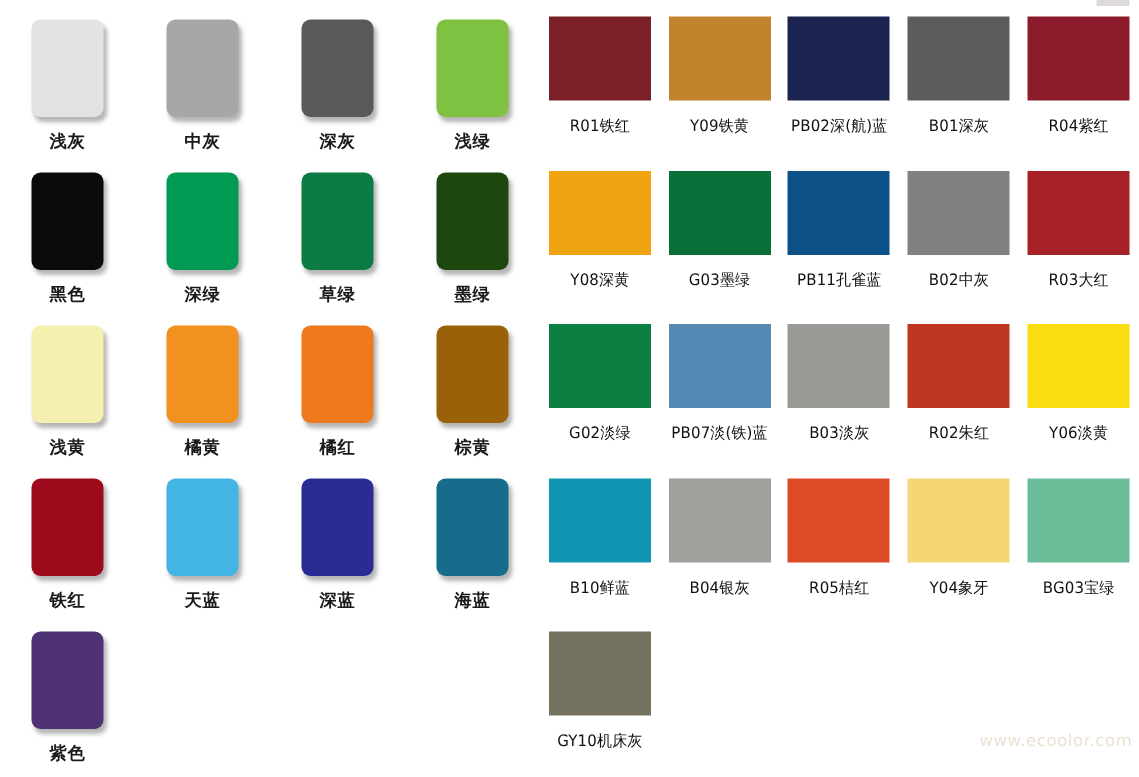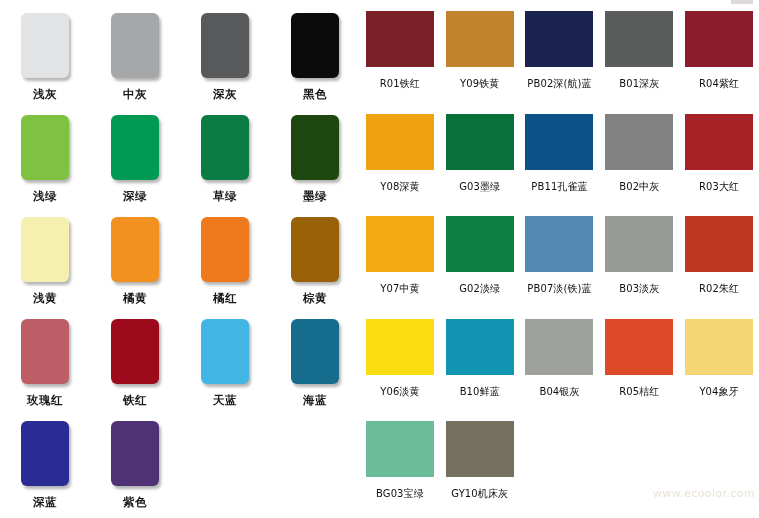--- a/index.html
+++ b/index.html
@@ -135,28 +135,28 @@
         </div>
         <div class="left-cell">
           <div class="left-chip" title="#A6A7A8" style="background: rgb(166, 167, 168);"></div>
           <div class="left-label">中灰</div>
         </div>
         <div class="left-cell">
           <div class="left-chip" title="#58595A" style="background: rgb(88, 89, 90);"></div>
           <div class="left-label">深灰</div>
         </div>
         <div class="left-cell">
+          <div class="left-chip" title="#7FC241" style="background: rgb(127, 194, 65);"></div>
+          <div class="left-label">浅绿</div>
+        </div>
+        <div class="left-cell">
           <div class="left-chip" title="#0B0B0B" style="background: rgb(11, 11, 11);"></div>
           <div class="left-label">黑色</div>
         </div>
         <div class="left-cell">
-          <div class="left-chip" title="#7FC241" style="background: rgb(127, 194, 65);"></div>
-          <div class="left-label">浅绿</div>
-        </div>
-        <div class="left-cell">
           <div class="left-chip" title="#009A52" style="background: rgb(0, 154, 82);"></div>
           <div class="left-label">深绿</div>
         </div>
         <div class="left-cell">
           <div class="left-chip" title="#0C7C45" style="background: rgb(12, 124, 69);"></div>
           <div class="left-label">草绿</div>
         </div>
         <div class="left-cell">
           <div class="left-chip" title="#1E4710" style="background: rgb(30, 71, 16);"></div>
           <div class="left-label">墨绿</div>
@@ -171,38 +171,34 @@
         </div>
         <div class="left-cell">
           <div class="left-chip" title="#EF7A1E" style="background: rgb(239, 122, 30);"></div>
           <div class="left-label">橘红</div>
         </div>
         <div class="left-cell">
           <div class="left-chip" title="#9A6208" style="background: rgb(154, 98, 8);"></div>
           <div class="left-label">棕黄</div>
         </div>
         <div class="left-cell">
-          <div class="left-chip" title="#BD5D66" style="background: rgb(189, 93, 102);"></div>
-          <div class="left-label">玫瑰红</div>
-        </div>
-        <div class="left-cell">
           <div class="left-chip" title="#9C0A1C" style="background: rgb(156, 10, 28);"></div>
           <div class="left-label">铁红</div>
         </div>
         <div class="left-cell">
           <div class="left-chip" title="#42B5E5" style="background: rgb(66, 181, 229);"></div>
           <div class="left-label">天蓝</div>
         </div>
         <div class="left-cell">
+          <div class="left-chip" title="#2B2B96" style="background: rgb(43, 43, 150);"></div>
+          <div class="left-label">深蓝</div>
+        </div>
+        <div class="left-cell">
           <div class="left-chip" title="#166C8D" style="background: rgb(22, 108, 141);"></div>
           <div class="left-label">海蓝</div>
-        </div>
-        <div class="left-cell">
-          <div class="left-chip" title="#2B2B96" style="background: rgb(43, 43, 150);"></div>
-          <div class="left-label">深蓝</div>
         </div>
         <div class="left-cell">
           <div class="left-chip" title="#4E3273" style="background: rgb(78, 50, 115);"></div>
           <div class="left-label">紫色</div>
         </div>
       </div>
   </div>
 
   <div id="right-panel">
     <div id="top-artifact"></div>
@@ -241,24 +237,20 @@
         </div>
         <div class="right-cell">
           <div class="right-chip" title="#808180" style="background: rgb(128, 129, 128);"></div>
           <div class="right-label">B02中灰</div>
         </div>
         <div class="right-cell">
           <div class="right-chip" title="#A62226" style="background: rgb(166, 34, 38);"></div>
           <div class="right-label">R03大红</div>
         </div>
         <div class="right-cell">
-          <div class="right-chip" title="#F4AA12" style="background: rgb(244, 170, 18);"></div>
-          <div class="right-label">Y07中黄</div>
-        </div>
-        <div class="right-cell">
           <div class="right-chip" title="#0C7F43" style="background: rgb(12, 127, 67);"></div>
           <div class="right-label">G02淡绿</div>
         </div>
         <div class="right-cell">
           <div class="right-chip" title="#5489B4" style="background: rgb(84, 137, 180);"></div>
           <div class="right-label">PB07淡(铁)蓝</div>
         </div>
         <div class="right-cell">
           <div class="right-chip" title="#989B95" style="background: rgb(152, 155, 149);"></div>
           <div class="right-label">B03淡灰</div>

